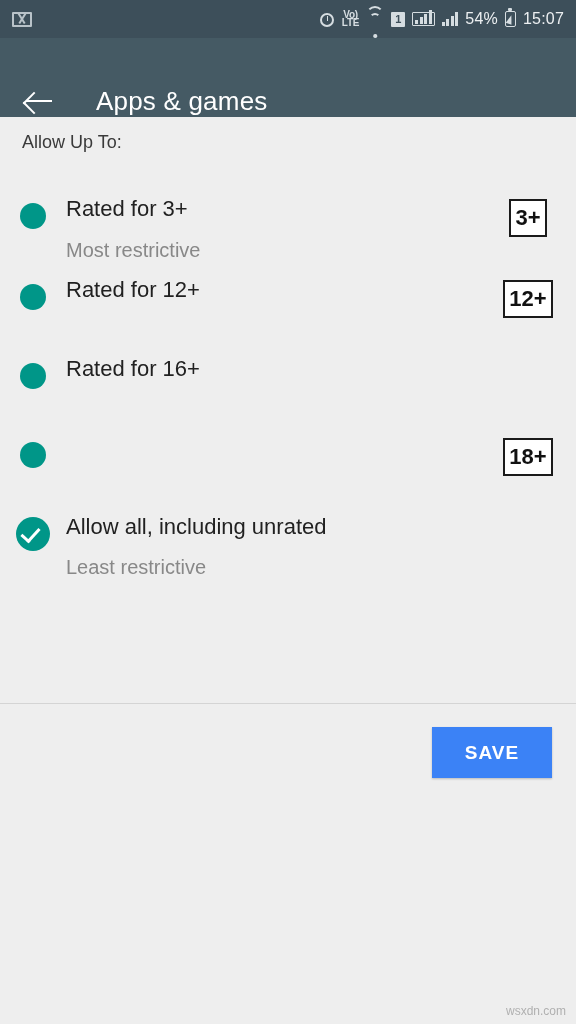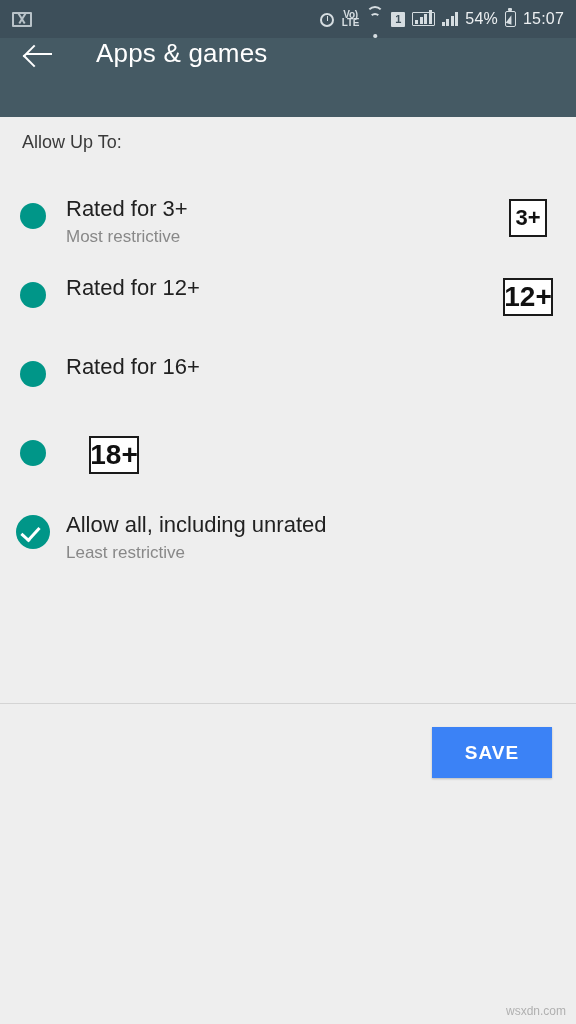--- a/index.html
+++ b/index.html
@@ -70,21 +70,21 @@
   }
   .wifi .a1{ width:18px; height:18px; }
   .wifi .a2{ width:11px; height:11px; }
   .wifi .dot{
     position:absolute; left:50%; bottom:1px; transform:translateX(-50%);
     width:3.5px; height:3.5px; background:#d6dde1; border-radius:50%;
   }
 
   
   .toolbar {
-    height:79px; background:#455a64; display:flex; align-items:flex-start; padding:0 24px;
+    height:79px; background:#455a64; display:flex; align-items:flex-end; padding:0 24px;
   }
   .back-arrow {
     width:32px; height:32px; position:relative; cursor:pointer; flex:0 0 auto;
   }
   .back-arrow::before{
     content:""; position:absolute; top:15px; left:2px; width:26px; height:2.4px; background:#fff;
   }
   .back-arrow::after{
     content:""; position:absolute; top:9.5px; left:2px; width:14px; height:14px;
     border-left:2.4px solid #fff; border-bottom:2.4px solid #fff;
@@ -94,49 +94,49 @@
     color:#ffffff; font-size:26px; font-weight:400; margin-left:40px; letter-spacing:0.2px;
   }
 
   
   .content { position:relative; background:#eeeeee; height:586px; }
   .section-label {
     position:absolute; top:15px; left:22px; font-size:18px; color:#3a3a3a;
   }
   .list { position:absolute; top:64px; left:0; right:0; }
   .row {
-    position:relative; display:flex; align-items:flex-start; min-height:79px;
+    position:relative; display:flex; align-items:flex-start; min-height:79px;justify-content:space-between;
   }
   .rail { position:relative; width:66px; flex:0 0 66px; }
   .rail-line {
     position:absolute; left:32px; width:2.2px; background:#009688;
   }
   .dot {
     position:absolute; left:20px; top:22px; width:26px; height:26px;
     border-radius:50%; background:#009688; z-index:2;
   }
   .dot.checked { width:34px; height:34px; left:16px; top:18px; }
   .dot.checked::after{
     content:""; position:absolute; left:9px; top:7.5px; width:8px; height:15px;
     border-right:3.2px solid #fff; border-bottom:3.2px solid #fff;
     transform:rotate(42deg);
   }
   .labels { flex:1 1 auto; padding-top:14px; }
   .row-title { font-size:22px; color:#212121; line-height:1.25; }
-  .row-sub { font-size:17px; color:#888888; margin-top:4px; }
+  .row-sub { font-size:20px; color:#888888; margin-top:16px; }
   .badge-wrap {
     flex:0 0 auto; width:96px; display:flex; justify-content:center; padding-top:18px;
   }
   .badge {
     border:2.6px solid #1a1a1a; background:#ffffff; color:#111111;
     font-weight:bold; display:flex; align-items:center; justify-content:center;
     font-family:"Liberation Sans", sans-serif;
   }
   .badge.sq { width:38px; height:38px; font-size:22px; }
-  .badge.wd { width:50px; height:38px; font-size:28px; }
+  .badge.wd { width:50px; height:38px; font-size:22px; }
 
   
   .divider { height:1px; background:#d4d4d4; }
   .footer { height:105px; position:relative; background:#eeeeee; }
   .save-btn {
     position:absolute; right:24px; top:23px;
     background:#3b82f6; color:#ffffff; border:none;
     width:120px; height:51px; font-size:19px; font-weight:bold; letter-spacing:1.1px;
     font-family:"Liberation Sans", sans-serif; cursor:pointer;
     box-shadow:0 1px 2px rgba(0,0,0,0.22);

